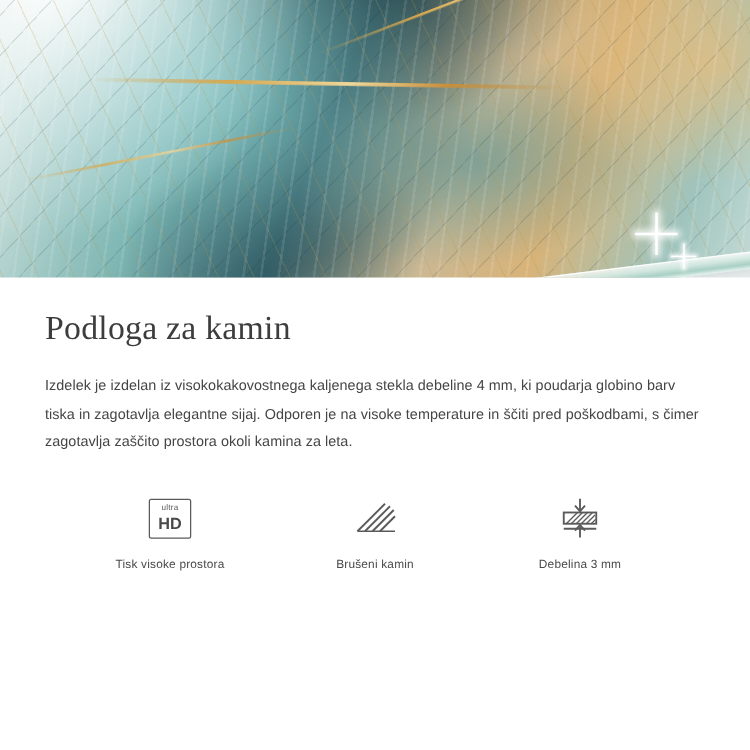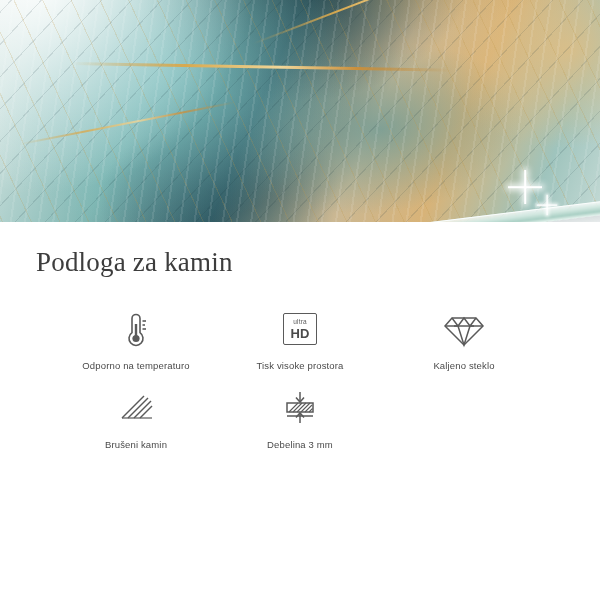--- a/index.html
+++ b/index.html
@@ -156,61 +156,36 @@
       <div class="glass-edge"></div>
     </div>
     <div class="sparkle sp1"></div>
     <div class="sparkle sp2"></div>
   </div>
 
   <div class="content">
     <h1 class="title">
       <span>Podloga za kamin</span>
     </h1>
+    <p class="desc">Izdelek je izdelan iz visokokakovostnega kaljenega stekla debeline 4 mm, ki poudarja globino barv tiska in zagotavlja elegantne sijaj. Odporen je na visoke temperature in ščiti pred poškodbami, s čimer zagotavlja zaščito prostora okoli kamina za leta.</p>
 
     <div class="features">
 
-      <div class="feature">
-        <div class="feature-icon">
-          <svg width="40" height="42" viewBox="0 0 40 42" fill="none" stroke="#5a5a5a" stroke-width="1.6">
-            <path d="M20 6.5a4 4 0 0 1 4 4v14.2a7 7 0 1 1-8 0V10.5a4 4 0 0 1 4-4z"></path>
-            <circle cx="20" cy="30.5" r="3.6" fill="#5a5a5a" stroke="none"></circle>
-            <line x1="20" y1="16" x2="20" y2="28" stroke-width="2.4"></line>
-            <line x1="26.5" y1="13" x2="30" y2="13"></line>
-            <line x1="26.5" y1="17" x2="29" y2="17"></line>
-            <line x1="26.5" y1="21" x2="30" y2="21"></line>
-          </svg>
-        </div>
-        <div class="feature-label">Odporno na temperaturo</div>
-      </div>
 
       <div class="feature">
         <div class="feature-icon">
           <div class="hd-box">
             <span class="hd-top">ultra</span>
             <span class="hd-bot">HD</span>
           </div>
         </div>
         <div class="feature-label">Tisk visoke prostora</div>
       </div>
 
 
-      <div class="feature">
-        <div class="feature-icon">
-          <svg width="42" height="40" viewBox="0 0 42 40" fill="none" stroke="#5a5a5a" stroke-width="1.5">
-            <path d="M9 9h24l7 8-19 19L2 17z" transform="translate(0,0)"></path>
-            <path d="M2 17h38"></path>
-            <path d="M9 9l6 8-4 0"></path>
-            <path d="M33 9l-6 8 4 0"></path>
-            <path d="M15 17l6 19 6-19"></path>
-            <path d="M15 17l6-8 6 8"></path>
-          </svg>
-        </div>
-        <div class="feature-label">Kaljeno steklo</div>
-      </div>
 
       <div class="feature">
         <div class="feature-icon">
           <svg width="44" height="40" viewBox="0 0 44 40" fill="none" stroke="#5a5a5a" stroke-width="1.5">
             <path d="M8 30 L30 8"></path>
             <path d="M14 30 L34 10"></path>
             <path d="M20 30 L37 13"></path>
             <path d="M26 30 L38 18"></path>
             <path d="M8 30 L38 30" stroke-width="1.2"></path>
           </svg>

